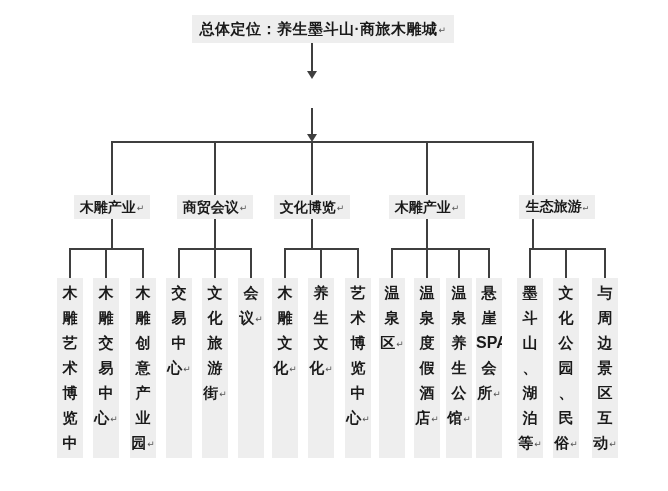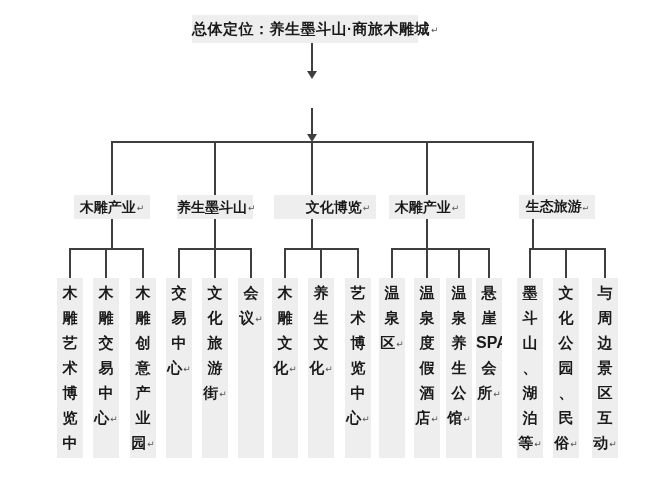--- a/index.html
+++ b/index.html
@@ -12,21 +12,21 @@
     overflow:hidden;
   }
   .box{
     position:absolute;
     background:#eeeeee;
     color:#1a1a1a;
     font-weight:bold;
     text-align:center;
     white-space:nowrap;
   }
-  .root-box{left:192px;top:15px;width:226px;height:28px;line-height:28px;font-size:15px;letter-spacing:0.5px;}
+  .root-box{left:192px;top:15px;width:262px;height:28px;line-height:28px;font-size:15px;letter-spacing:0.5px;}
   .theme-box{left:204px;top:79px;width:220px;height:29px;line-height:29px;font-size:15px;letter-spacing:0.5px;}
   .group-box{top:195px;width:76px;height:24px;line-height:24px;font-size:14px;}
   .leaf-box{
     top:278px;width:26px;height:180px;
     padding-top:2px;box-sizing:border-box;
     overflow:hidden;
   }
   .leaf-box .ln{
     height:25px;line-height:25px;
     font-size:15px;font-weight:bold;
@@ -91,21 +91,21 @@
       <div class="box leaf-box" style="left:130px;">
         <div class="ln">木</div>
         <div class="ln">雕</div>
         <div class="ln">创</div>
         <div class="ln">意</div>
         <div class="ln">产</div>
         <div class="ln">业</div>
         <div class="ln">园<span class="rmark">↵</span></div>
       </div>
       <div class="vline" style="left:214px;top:142px;width:2px;height:53px;"></div>
-      <div class="box group-box" style="left:177px;"><span>养生墨斗山</span><span class="rmark">↵</span></div>
+      <div class="box group-box" style="left:177px;"><span>商贸会议</span><span class="rmark">↵</span></div>
       <div class="vline" style="left:214px;top:219px;width:2px;height:30px;"></div>
       <div class="hline" style="left:178px;top:248px;width:74px;height:2px;"></div>
       <div class="vline" style="left:178px;top:249px;width:2px;height:29px;"></div>
       <div class="box leaf-box" style="left:166px;">
         <div class="ln">交</div>
         <div class="ln">易</div>
         <div class="ln">中</div>
         <div class="ln">心<span class="rmark">↵</span></div>
       </div>
       <div class="vline" style="left:214px;top:249px;width:2px;height:29px;"></div>
@@ -115,21 +115,21 @@
         <div class="ln">旅</div>
         <div class="ln">游</div>
         <div class="ln">街<span class="rmark">↵</span></div>
       </div>
       <div class="vline" style="left:250px;top:249px;width:2px;height:29px;"></div>
       <div class="box leaf-box" style="left:238px;">
         <div class="ln">会</div>
         <div class="ln">议<span class="rmark">↵</span></div>
       </div>
       <div class="vline" style="left:311px;top:142px;width:2px;height:53px;"></div>
-      <div class="box group-box" style="left:274px;padding-left:26px;"><span>文化博览</span><span class="rmark">↵</span></div>
+      <div class="box group-box" style="left:274px;"><span>文化博览</span><span class="rmark">↵</span></div>
       <div class="vline" style="left:311px;top:219px;width:2px;height:30px;"></div>
       <div class="hline" style="left:284px;top:248px;width:75px;height:2px;"></div>
       <div class="vline" style="left:284px;top:249px;width:2px;height:29px;"></div>
       <div class="box leaf-box" style="left:272px;">
         <div class="ln">木</div>
         <div class="ln">雕</div>
         <div class="ln">文</div>
         <div class="ln">化<span class="rmark">↵</span></div>
       </div>
       <div class="vline" style="left:320px;top:249px;width:2px;height:29px;"></div>

